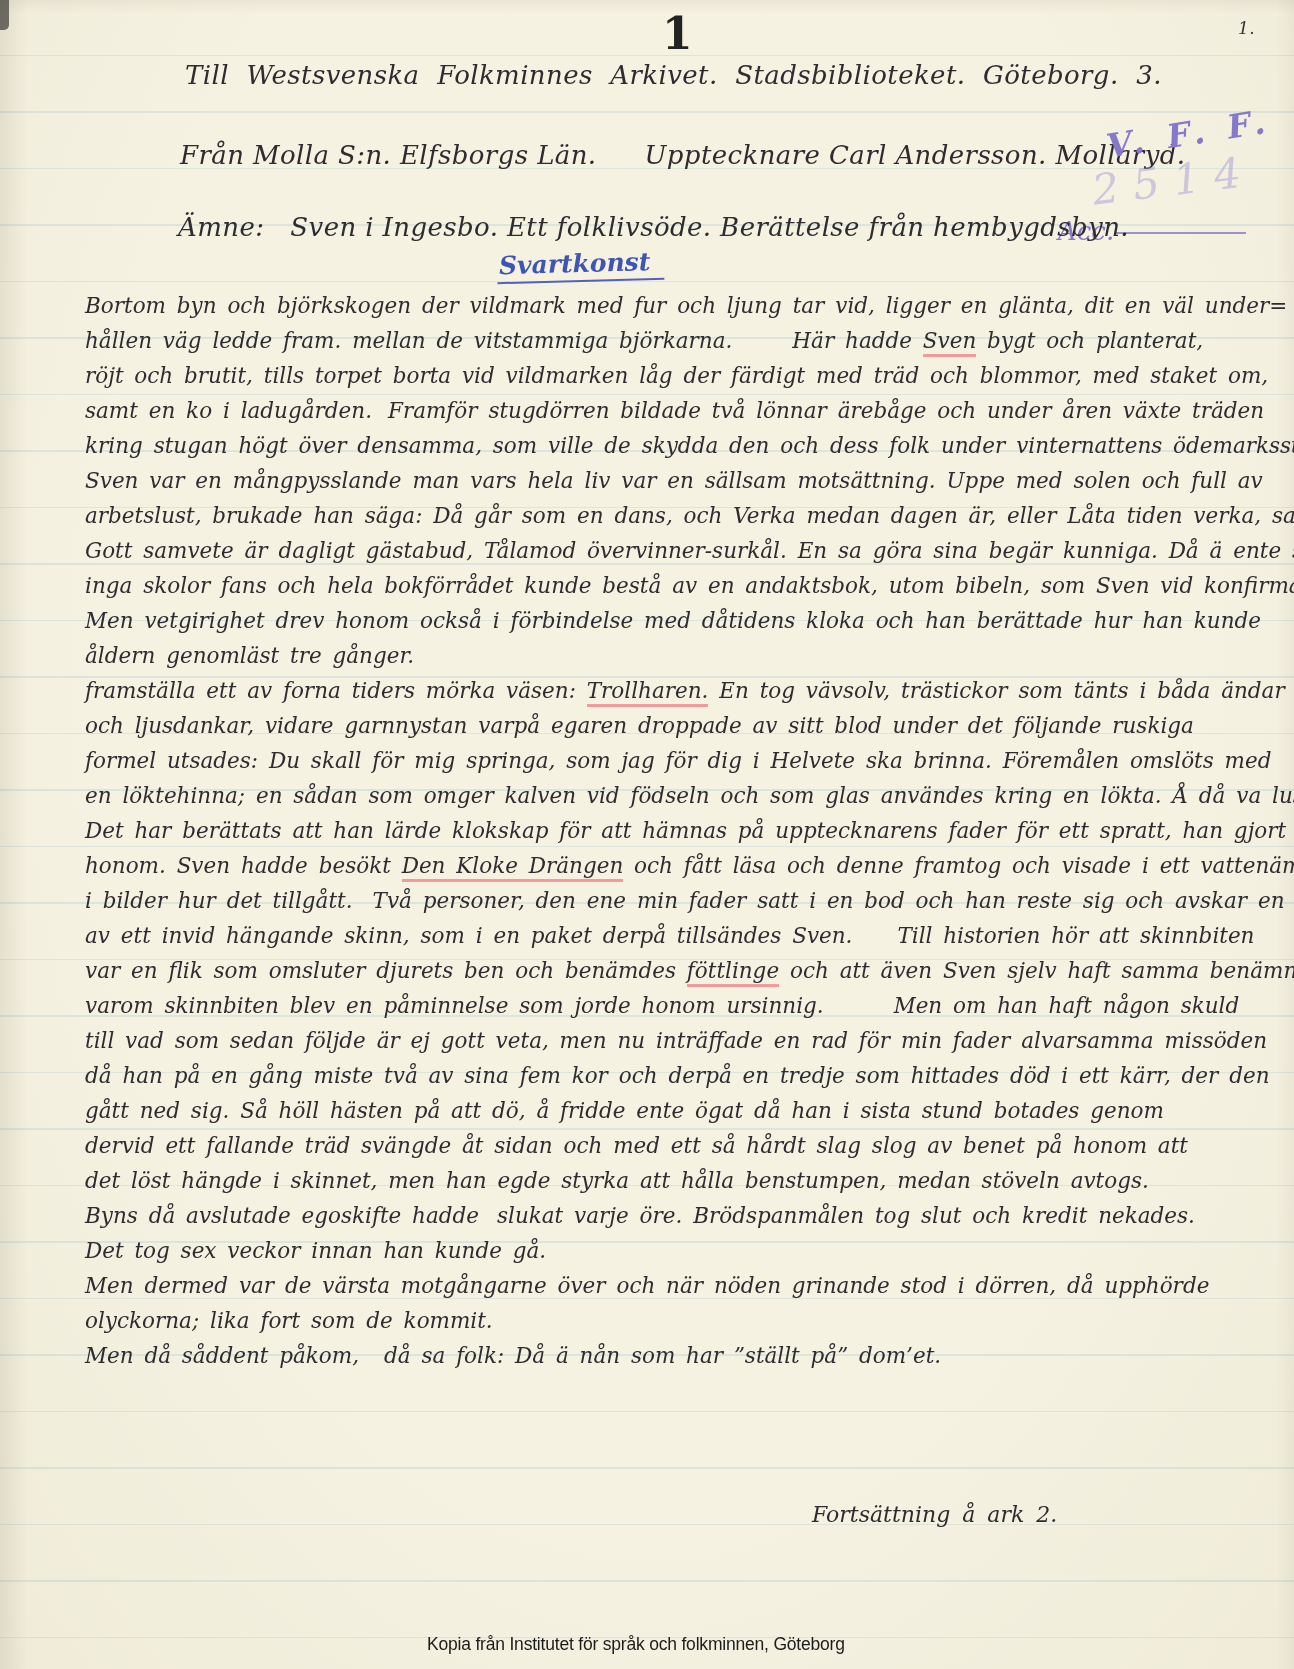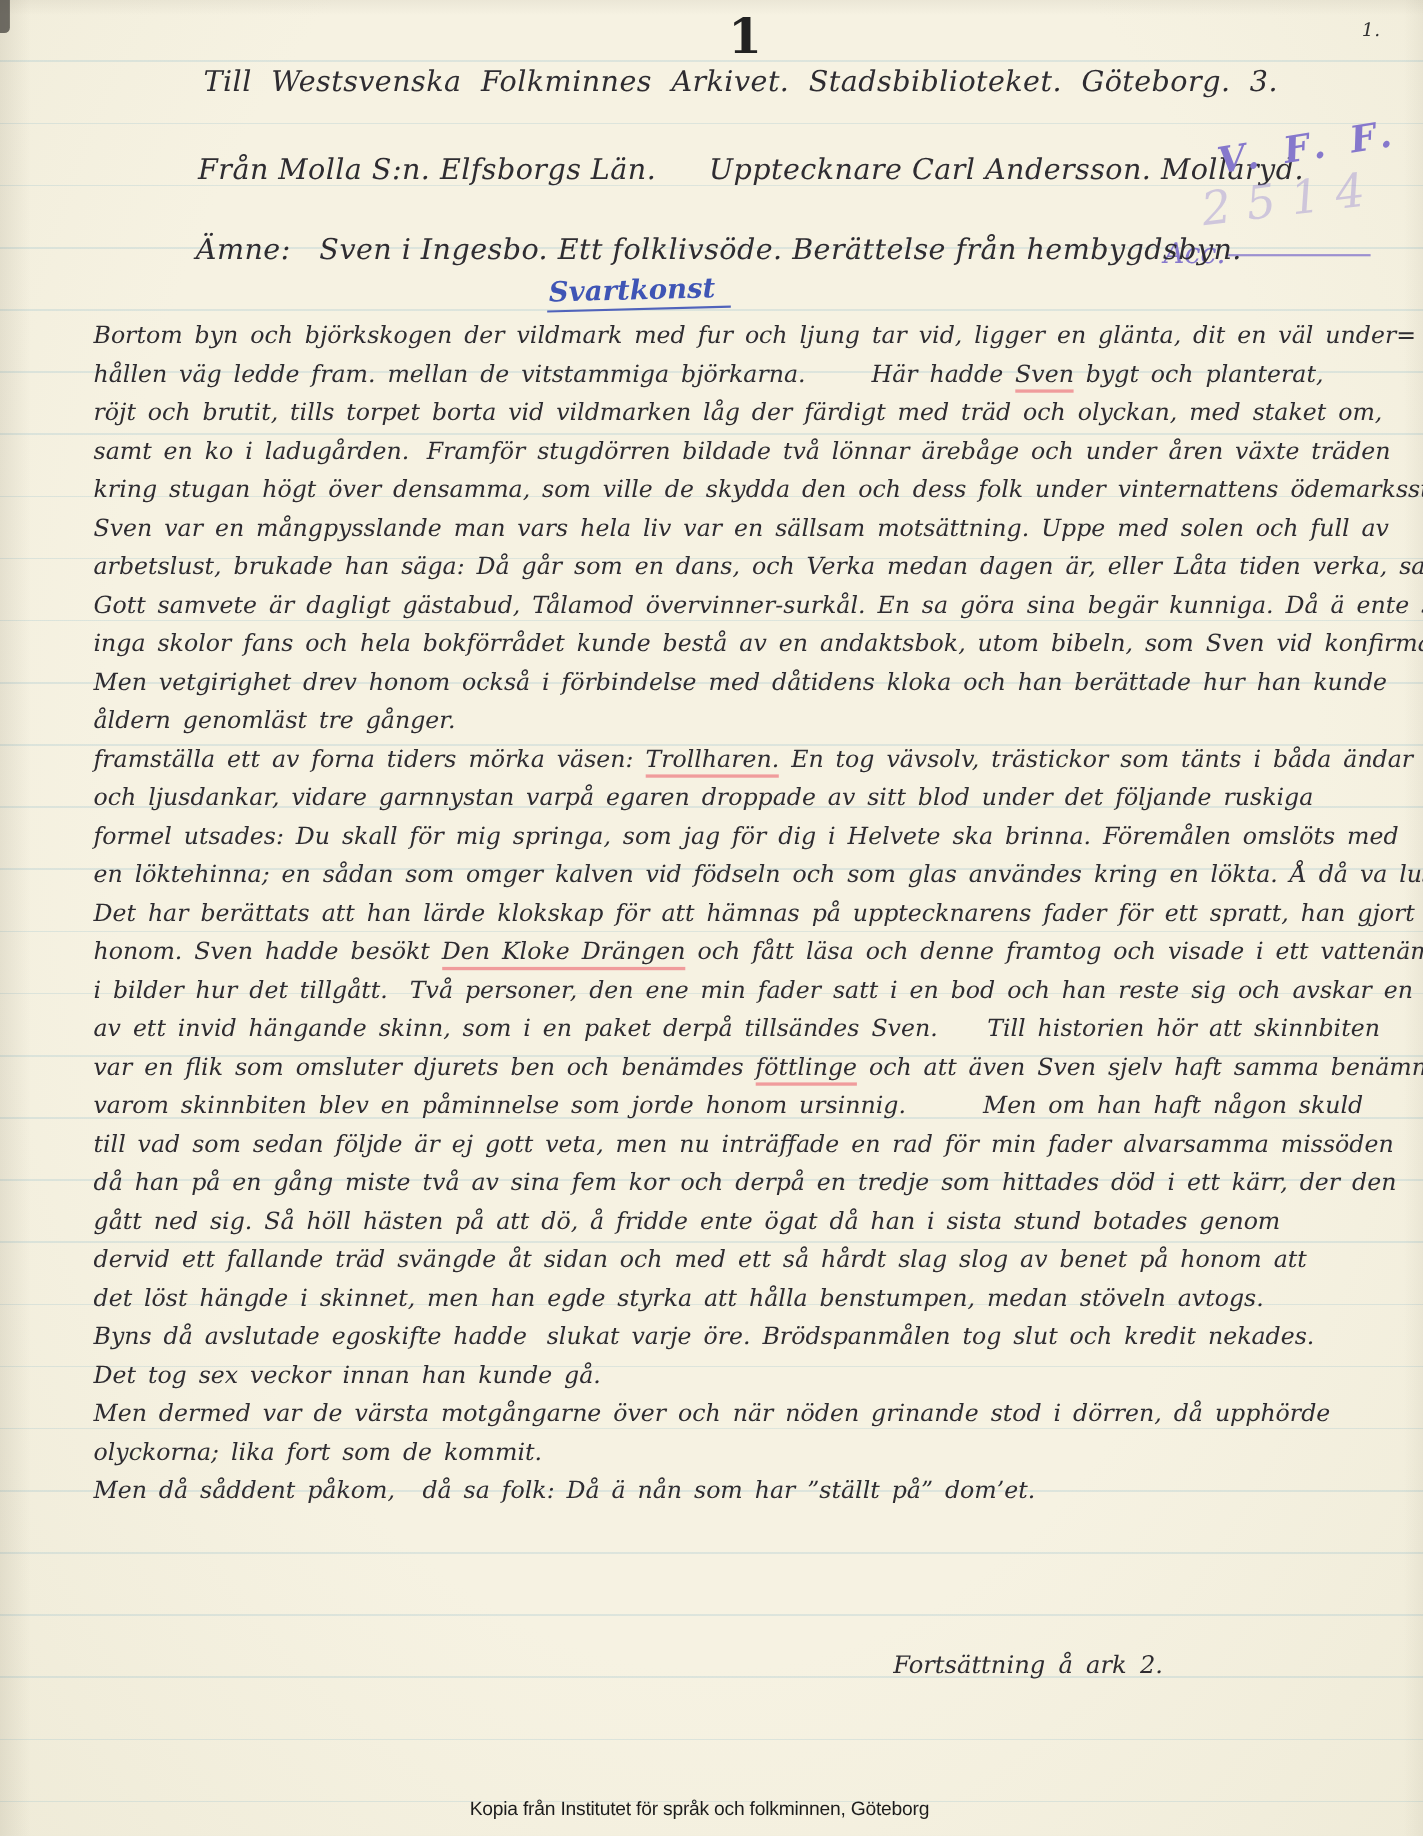--- a/index.html
+++ b/index.html
@@ -76,21 +76,21 @@
 
   <div class="subject hw">
     <span class="lbl">Ämne:</span><span>Sven i Ingesbo. Ett folklivsöde. Berättelse från hembygdsbyn.</span>
   </div>
 
   <div class="blue-note">Svartkonst</div>
 
   <div class="body-text">
       <div class="hw-line">Bortom byn och björkskogen der vildmark med fur och ljung tar vid, ligger en glänta, dit en väl under=</div>
       <div class="hw-line">hållen väg ledde fram. mellan de vitstammiga björkarna.<span class="gap" style="width: 60px;"></span>Här hadde <span class="u-red">Sven</span> bygt och planterat,</div>
-      <div class="hw-line">röjt och brutit, tills torpet borta vid vildmarken låg der färdigt med träd och olyckan, med staket om,</div>
+      <div class="hw-line">röjt och brutit, tills torpet borta vid vildmarken låg der färdigt med träd och blommor, med staket om,</div>
       <div class="hw-line">samt en ko i ladugården.<span class="gap" style="width: 16px;"></span>Framför stugdörren bildade två lönnar ärebåge och under åren växte träden</div>
       <div class="hw-line">kring stugan högt över densamma, som ville de skydda den och dess folk under vinternattens ödemarksstormar.</div>
       <div class="hw-line">Sven var en mångpysslande man vars hela liv var en sällsam motsättning. Uppe med solen och full av</div>
       <div class="hw-line">arbetslust, brukade han säga: Då går som en dans, och Verka medan dagen är, eller Låta tiden verka, samt</div>
       <div class="hw-line">Gott samvete är dagligt gästabud, Tålamod övervinner-surkål. En sa göra sina begär kunniga. Då ä ente svårt</div>
       <div class="hw-line">inga skolor fans och hela bokförrådet kunde bestå av en andaktsbok, utom bibeln, som Sven vid konfirmations=</div>
       <div class="hw-line">Men vetgirighet drev honom också i förbindelse med dåtidens kloka och han berättade hur han kunde</div>
       <div class="hw-line">åldern genomläst tre gånger.</div>
       <div class="hw-line">framställa ett av forna tiders mörka väsen: <span class="u-red">Trollharen.</span> En tog vävsolv, trästickor som tänts i båda ändar</div>
       <div class="hw-line">och ljusdankar, vidare garnnystan varpå egaren droppade av sitt blod under det följande ruskiga</div>

